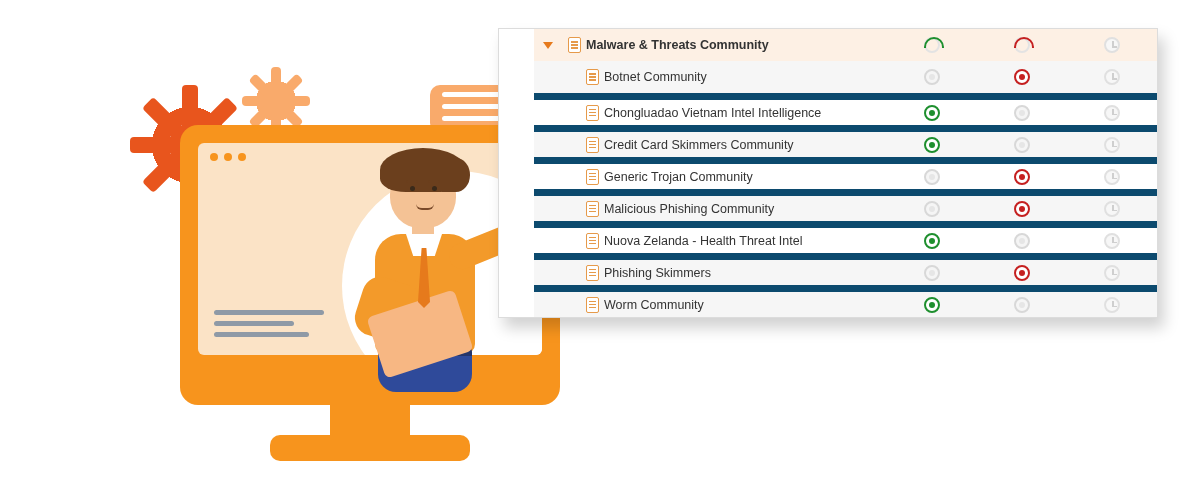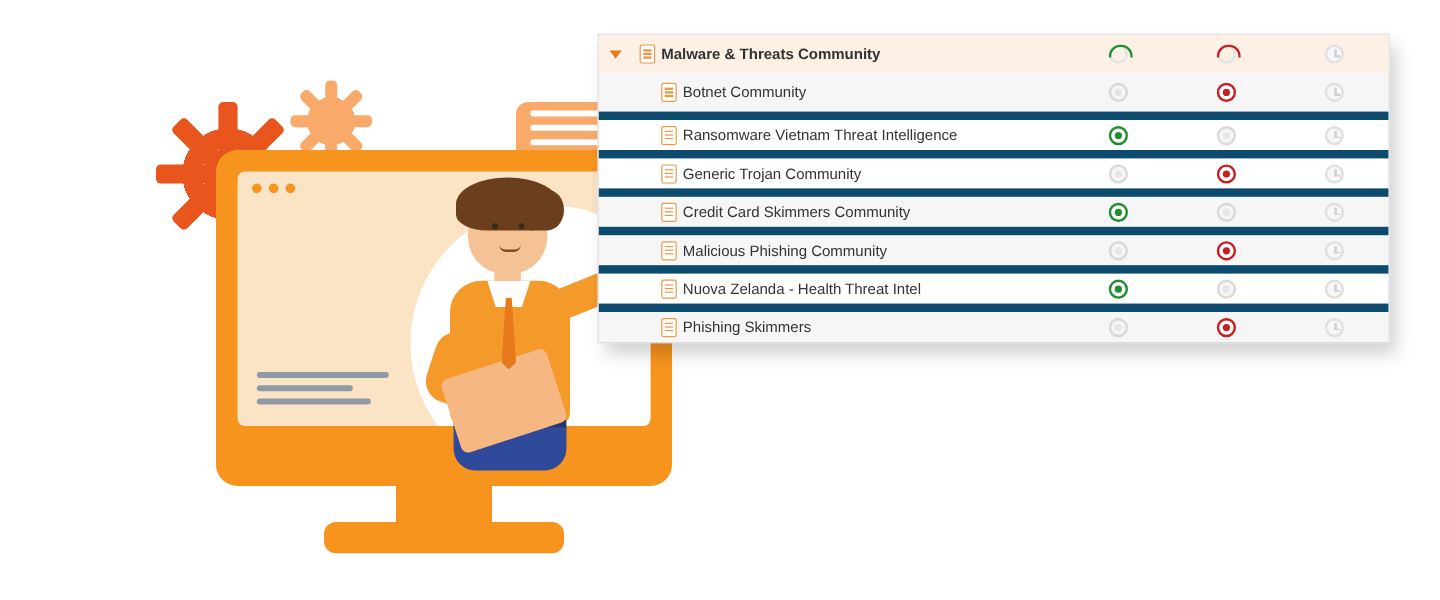--- a/index.html
+++ b/index.html
@@ -122,20 +122,21 @@
 
   
   .panel {
     position: absolute;
     left: 498px;
     top: 28px;
     width: 660px;
     background: #ffffff;
     border: 1px solid #dcdcdc;
     box-shadow: 6px 10px 14px rgba(0,0,0,0.18);
+    padding-left: 35px;
   }
   .row {
     display: flex;
     align-items: center;
     height: 32px;
     font-size: 12.5px;
     color: #333;
     border-top: 7px solid #0c4a6e;
   }
   .row:first-child { border-top: none; }
@@ -296,31 +297,47 @@
         </span>
         <span class="cell-radio">
           <span class="radio clock"></span>
         </span>
       </div>
       <div class="row child">
         <span class="cell-expand"></span>
         <span class="cell-icon">
           <span class="doc-icon"></span>
         </span>
-        <span class="cell-name">Ransomware Vietnam Threat Intelligence</span>
+        <span class="cell-name">Chongluadao Vietnam Intel Intelligence</span>
         <span class="cell-radio">
           <span class="radio green"></span>
         </span>
         <span class="cell-radio">
           <span class="radio off"></span>
         </span>
         <span class="cell-radio">
           <span class="radio clock"></span>
         </span>
       </div>
+      <div class="row child alt">
+        <span class="cell-expand"></span>
+        <span class="cell-icon">
+          <span class="doc-icon"></span>
+        </span>
+        <span class="cell-name">Credit Card Skimmers Community</span>
+        <span class="cell-radio">
+          <span class="radio green"></span>
+        </span>
+        <span class="cell-radio">
+          <span class="radio off"></span>
+        </span>
+        <span class="cell-radio">
+          <span class="radio clock"></span>
+        </span>
+      </div>
       <div class="row child">
         <span class="cell-expand"></span>
         <span class="cell-icon">
           <span class="doc-icon"></span>
         </span>
         <span class="cell-name">Generic Trojan Community</span>
         <span class="cell-radio">
           <span class="radio off"></span>
         </span>
         <span class="cell-radio">
@@ -328,73 +345,73 @@
         </span>
         <span class="cell-radio">
           <span class="radio clock"></span>
         </span>
       </div>
       <div class="row child alt">
         <span class="cell-expand"></span>
         <span class="cell-icon">
           <span class="doc-icon"></span>
         </span>
-        <span class="cell-name">Credit Card Skimmers Community</span>
+        <span class="cell-name">Malicious Phishing Community</span>
+        <span class="cell-radio">
+          <span class="radio off"></span>
+        </span>
+        <span class="cell-radio">
+          <span class="radio red"></span>
+        </span>
+        <span class="cell-radio">
+          <span class="radio clock"></span>
+        </span>
+      </div>
+      <div class="row child">
+        <span class="cell-expand"></span>
+        <span class="cell-icon">
+          <span class="doc-icon"></span>
+        </span>
+        <span class="cell-name">Nuova Zelanda - Health Threat Intel</span>
         <span class="cell-radio">
           <span class="radio green"></span>
         </span>
         <span class="cell-radio">
           <span class="radio off"></span>
         </span>
         <span class="cell-radio">
           <span class="radio clock"></span>
         </span>
       </div>
       <div class="row child alt">
         <span class="cell-expand"></span>
         <span class="cell-icon">
           <span class="doc-icon"></span>
         </span>
-        <span class="cell-name">Malicious Phishing Community</span>
+        <span class="cell-name">Phishing Skimmers</span>
         <span class="cell-radio">
           <span class="radio off"></span>
         </span>
         <span class="cell-radio">
           <span class="radio red"></span>
         </span>
         <span class="cell-radio">
           <span class="radio clock"></span>
         </span>
       </div>
-      <div class="row child">
-        <span class="cell-expand"></span>
-        <span class="cell-icon">
-          <span class="doc-icon"></span>
-        </span>
-        <span class="cell-name">Nuova Zelanda - Health Threat Intel</span>
+      <div class="row child alt">
+        <span class="cell-expand"></span>
+        <span class="cell-icon">
+          <span class="doc-icon"></span>
+        </span>
+        <span class="cell-name">Worm Community</span>
         <span class="cell-radio">
           <span class="radio green"></span>
         </span>
         <span class="cell-radio">
           <span class="radio off"></span>
-        </span>
-        <span class="cell-radio">
-          <span class="radio clock"></span>
-        </span>
-      </div>
-      <div class="row child alt">
-        <span class="cell-expand"></span>
-        <span class="cell-icon">
-          <span class="doc-icon"></span>
-        </span>
-        <span class="cell-name">Phishing Skimmers</span>
-        <span class="cell-radio">
-          <span class="radio off"></span>
-        </span>
-        <span class="cell-radio">
-          <span class="radio red"></span>
         </span>
         <span class="cell-radio">
           <span class="radio clock"></span>
         </span>
       </div>
     </div>
 </div>
 
 </body></html>

